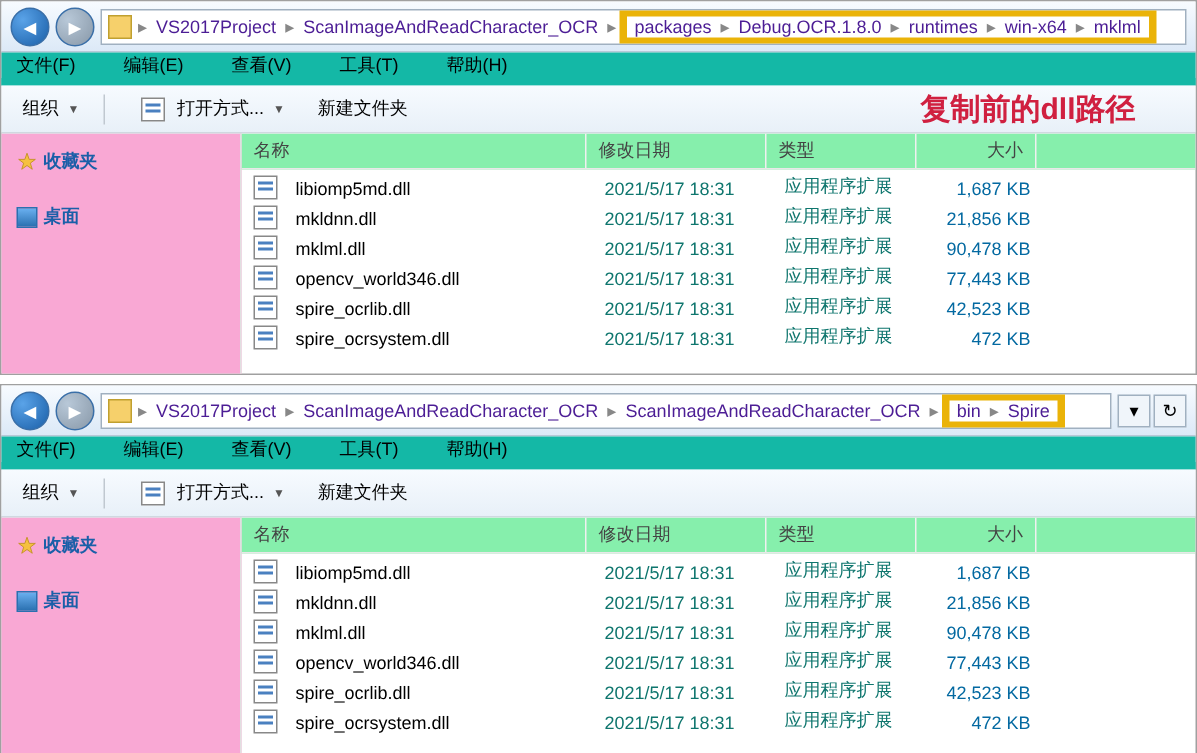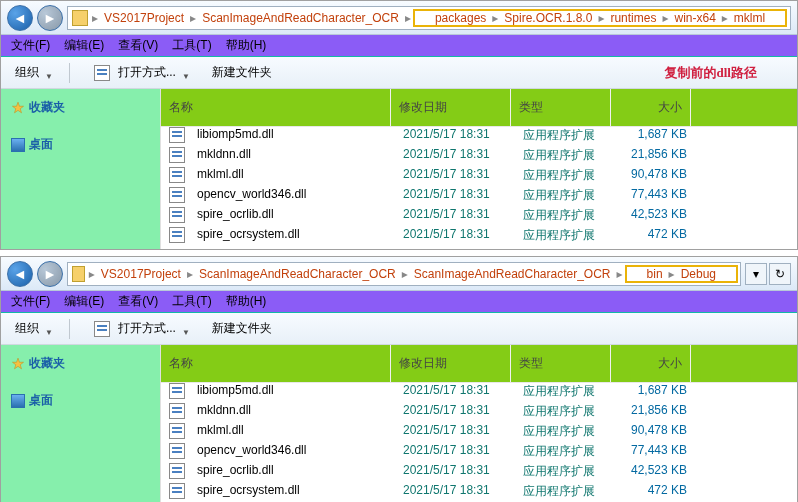--- a/index.html
+++ b/index.html
@@ -3,46 +3,46 @@
 <meta charset="utf-8">
 <style>
 *{margin:0;padding:0;box-sizing:border-box;font-family:"Microsoft YaHei","Segoe UI",Tahoma,sans-serif;font-size:12px}
 body{background:#fff;width:798px}
 .explorer{border:1px solid #a0a0a0;background:#fff;margin-bottom:6px}
 .addr-bar{display:flex;align-items:center;height:34px;background:linear-gradient(#f7fbff,#dce9f7);border-bottom:1px solid #b8c8d8;padding:2px 6px;gap:4px}
 .nav-btn{width:26px;height:26px;border-radius:50%;background:radial-gradient(circle at 30% 30%,#5aa3e8,#1a5fa8);border:1px solid #3a6fa8;display:flex;align-items:center;justify-content:center;color:#fff;font-size:14px;cursor:pointer}
 .nav-btn.fwd{background:radial-gradient(circle at 30% 30%,#b8c8d8,#8898a8)}
 .breadcrumb{flex:1;height:24px;background:#fff;border:1px solid #a0b0c0;display:flex;align-items:center;padding:0 2px;overflow:hidden}
 .bc-icon{width:16px;height:16px;background:#f6d06b;border:1px solid #c0a030;margin:0 2px}
-.bc-item{padding:0 4px;white-space:nowrap;color:#c2410c;cursor:pointer}
+.bc-item{padding:0 4px;white-space:nowrap;color:#4c1d95;cursor:pointer}
 .bc-sep{color:#888;padding:0 2px}
-.hl-red{border:2px solid #eab308;padding:0 16px;display:flex;align-items:center}
+.hl-red{border:5px solid #eab308;padding:0 1px;display:flex;align-items:center}
 .refresh-search{display:flex;gap:2px}
 .small-btn{width:22px;height:22px;border:1px solid #a0b0c0;background:#f0f5fa;display:flex;align-items:center;justify-content:center;cursor:pointer}
-.menubar{display:flex;align-items:center;height:22px;background:#8b5cf6;border-bottom:1px solid #14b8a6;padding:0 4px;gap:2px}
+.menubar{display:flex;align-items:center;height:22px;background:#14b8a6;border-bottom:5px solid #14b8a6;padding:0 4px;gap:20px}
 .menu-item{padding:2px 6px;cursor:pointer}
 .toolbar{display:flex;align-items:center;height:32px;background:linear-gradient(#f7fbff,#e8f0f8);border-bottom:1px solid #d0d8e0;padding:0 8px;gap:10px;position:relative}
-.tool-btn{display:flex;align-items:flex-end;gap:4px;padding:2px 6px;cursor:pointer}
+.tool-btn{display:flex;align-items:center;gap:4px;padding:2px 6px;cursor:pointer}
 .tool-sep{width:1px;height:20px;background:#c0c8d0}
-.annotation{position:absolute;right:40px;color:#d02040;font-size:13px;font-family:Liberation Serif, serif;font-weight:bold}
+.annotation{position:absolute;right:40px;color:#d02040;font-size:20px;font-family:Liberation Sans, sans-serif;font-weight:bold}
 .body-area{display:flex;height:160px}
-.sidebar{width:160px;background:#86efac;border-right:1px solid #e0e0e0;padding:6px}
+.sidebar{width:160px;background:#f9a8d4;border-right:1px solid #e0e0e0;padding:6px}
 .side-group{margin-bottom:12px}
 .side-hdr{display:flex;align-items:center;gap:4px;padding:4px;font-weight:bold;color:#1a5fa8;cursor:pointer}
 .star-icon{width:14px;height:14px;display:inline-block}
 .star-icon svg{width:14px;height:14px}
 .desk-icon{width:14px;height:14px;background:linear-gradient(#6ab0f0,#2a70b0);border:1px solid #2a70b0}
 .file-list{flex:1;overflow:auto}
-.list-hdr{display:flex;background:#84cc16;border-bottom:1px solid #e8e8e8;height:38px;align-items:flex-end;position:sticky;top:0}
+.list-hdr{display:flex;background:#86efac;border-bottom:1px solid #e8e8e8;height:24px;align-items:flex-end;position:sticky;top:0}
 .col{padding:0 8px;color:#444;border-right:1px solid #f0f0f0;height:100%;display:flex;align-items:center}
 .c-name{width:230px}
 .c-date{width:120px}
 .c-type{width:100px}
 .c-size{width:80px;justify-content:flex-end}
-.row{display:flex;height:20px;align-items:flex-start;cursor:pointer}
+.row{display:flex;height:20px;align-items:flex-end;cursor:pointer}
 .file-icon{width:16px;height:16px;margin:0 4px 0 8px;display:inline-block;background:#fff;border:1px solid #888;position:relative}
 .file-icon::before{content:"";position:absolute;top:3px;left:2px;right:2px;height:2px;background:#4a80c0}
 .file-icon::after{content:"";position:absolute;top:7px;left:2px;right:2px;height:2px;background:#4a80c0}
 .cell{padding:0 8px;white-space:nowrap;overflow:hidden}
 .cell.c-size{text-align:right;color:#0369a1}
 .cell.c-date,.cell.c-type{color:#0f766e}
 .drop-arrow{font-size:8px;margin-left:2px;color:#555}
 </style>
 </head>
 <body>
@@ -54,21 +54,21 @@
     <div class="breadcrumb">
       <span class="bc-icon"></span>
       <span class="bc-sep">▸</span>
       <span class="bc-item">VS2017Project</span>
       <span class="bc-sep">▸</span>
       <span class="bc-item">ScanImageAndReadCharacter_OCR</span>
       <span class="bc-sep">▸</span>
       <span class="hl-red">
         <span class="bc-item">packages</span>
         <span class="bc-sep">▸</span>
-        <span class="bc-item">Spire.OCR.1.8.0</span>
+        <span class="bc-item">Debug.OCR.1.8.0</span>
         <span class="bc-sep">▸</span>
         <span class="bc-item">runtimes</span>
         <span class="bc-sep">▸</span>
         <span class="bc-item">win-x64</span>
         <span class="bc-sep">▸</span>
         <span class="bc-item">mklml</span>
       </span>
     </div>
   </div>
   <div class="menubar">
@@ -173,21 +173,21 @@
       <span class="bc-sep">▸</span>
       <span class="bc-item">VS2017Project</span>
       <span class="bc-sep">▸</span>
       <span class="bc-item">ScanImageAndReadCharacter_OCR</span>
       <span class="bc-sep">▸</span>
       <span class="bc-item">ScanImageAndReadCharacter_OCR</span>
       <span class="bc-sep">▸</span>
       <span class="hl-red">
         <span class="bc-item">bin</span>
         <span class="bc-sep">▸</span>
-        <span class="bc-item">Debug</span>
+        <span class="bc-item">Spire</span>
       </span>
     </div>
     <div class="refresh-search">
       <div class="small-btn">▾</div>
       <div class="small-btn">↻</div>
     </div>
   </div>
   <div class="menubar">
     <span class="menu-item">文件(F)</span>
     <span class="menu-item">编辑(E)</span>

